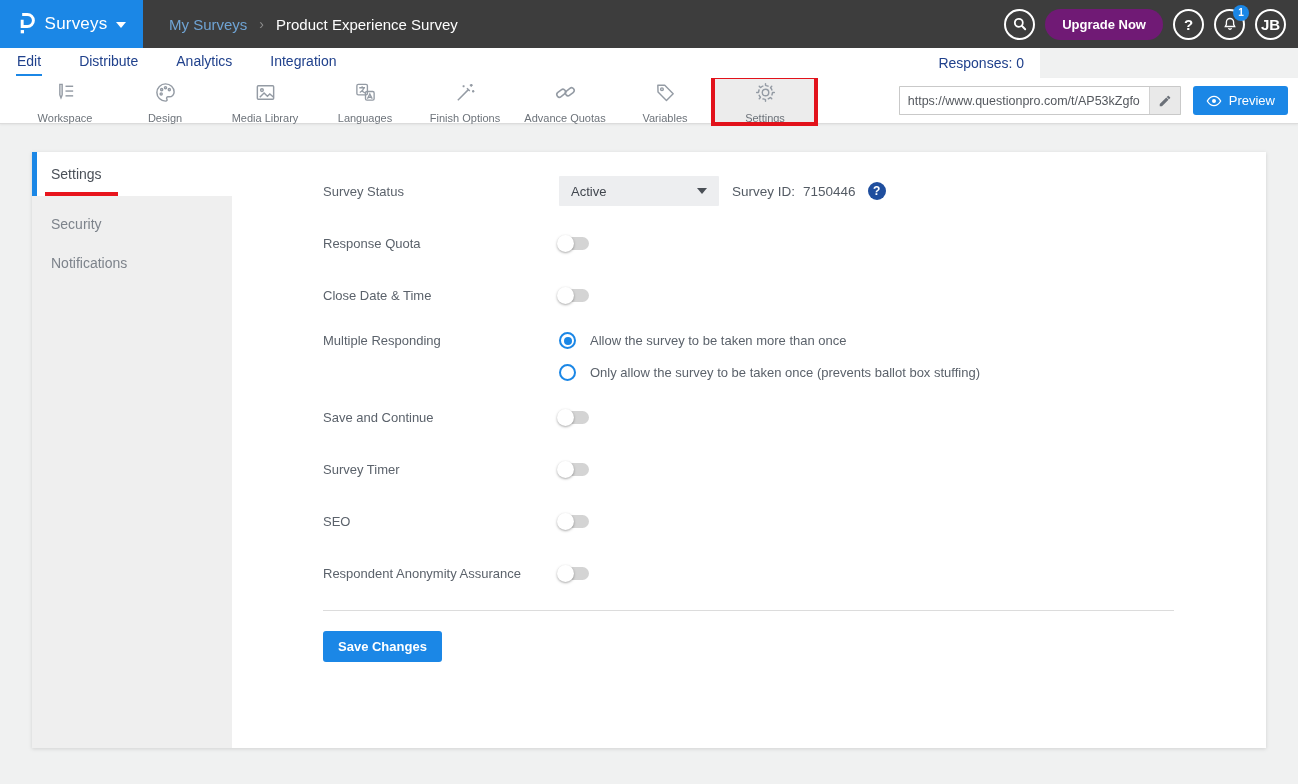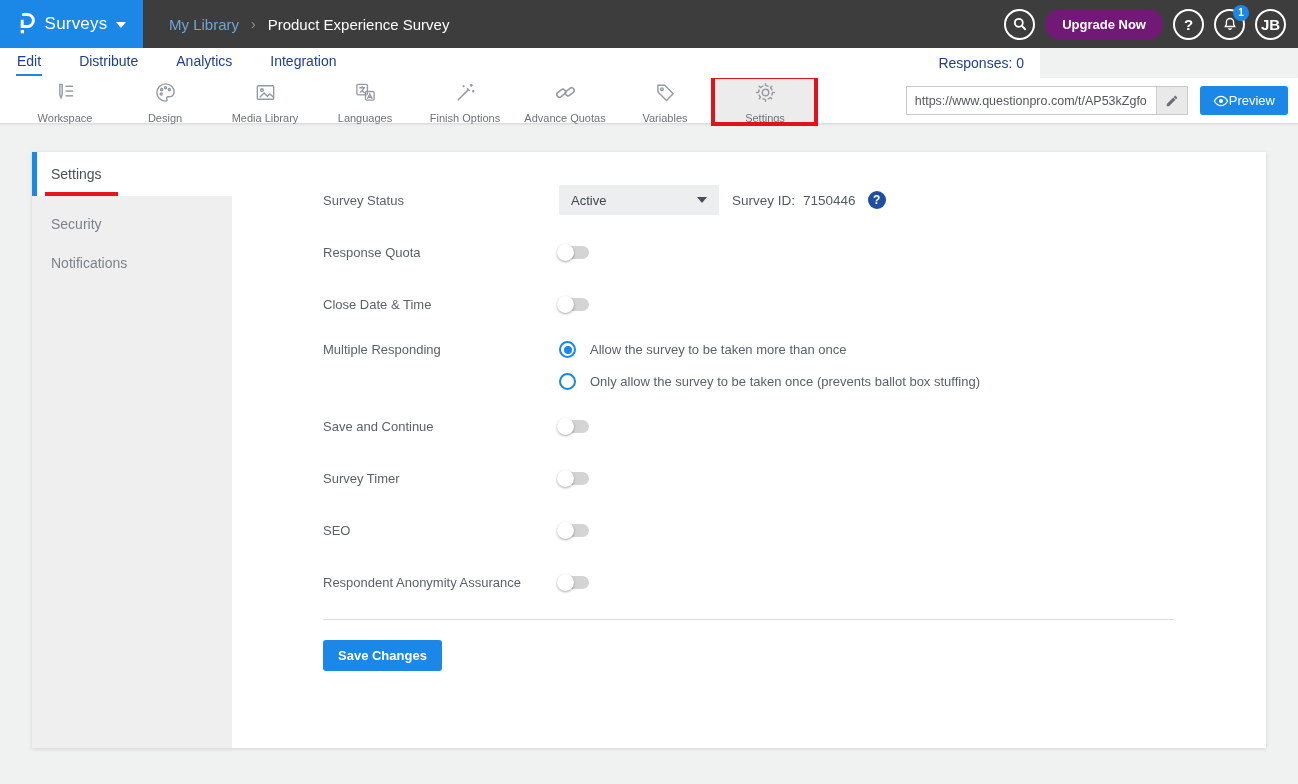--- a/index.html
+++ b/index.html
@@ -86,21 +86,21 @@
   .url-input {
     flex:1; border:none; outline:none; height:100%; padding:0 8px;
     font-size:12.5px; color:#55595f; font-family:"Liberation Sans", sans-serif; min-width:0;
   }
   .url-edit {
     width:31px; height:100%; background:#e9e9e9; border-left:1px solid #d2d2d2;
     display:flex; align-items:center; justify-content:center; cursor:pointer; flex:none;
   }
   .preview-btn {
     height:29px; background:#1b87e6; color:#fff; border:none; border-radius:3px;
-    padding:0 13px; font-size:13px; display:flex; align-items:center; cursor:pointer;
+    padding:0 13px; font-size:13px; display:flex; align-items:center; gap:7px; cursor:pointer;
     font-family:"Liberation Sans", sans-serif;
   }
 
   
   .card {
     position:absolute; left:32px; top:152px; width:1234px; height:596px; background:#fff;
     box-shadow:0 1px 4px rgba(0,0,0,0.13);
   }
 
   
@@ -115,21 +115,21 @@
   }
   .sidebar-rest {
     position:absolute; top:44px; bottom:0; left:0; width:200px; background:#efefef; padding-top:8px;
   }
   .sidebar-item {
     height:39px; display:flex; align-items:center; padding-left:19px;
     font-size:14px; color:#7d838b; cursor:pointer;
   }
 
   
-  .main { position:absolute; left:291px; top:0; right:0; bottom:0; padding-top:33px; }
+  .main { position:absolute; left:291px; top:0; right:0; bottom:0; padding-top:24px; }
   .row { display:flex; align-items:center; min-height:30px; margin-bottom:22px; }
   .row-label { width:236px; font-size:13px; color:#5b626b; flex:none; }
   .row.radios { align-items:flex-start; margin-bottom:21px; }
   .row.radios .row-label { padding-top:1px; }
 
   .dropdown {
     width:160px; height:30px; background:#edeef0; display:flex; align-items:center;
     justify-content:space-between; padding:0 12px; font-size:13px; color:#41464e; cursor:pointer;
     border-radius:1px;
   }
@@ -177,21 +177,21 @@
     <span class="logo-glyph">
       <svg width="19" height="24" viewBox="0 0 22 26">
         <path d="M6 2 H12 A7 7 0 0 1 12 16 H6 V8" fill="none" stroke="#fff" stroke-width="3.4"></path>
         <rect x="4.3" y="20" width="3.8" height="3.8" fill="#fff"></rect>
       </svg>
     </span>
     <span class="logo-product">Surveys</span>
     <span class="caret-down"></span>
   </div>
   <div class="breadcrumb">
-    <span class="crumb-parent">My Library</span>
+    <span class="crumb-parent">My Surveys</span>
     <span class="crumb-sep">›</span>
     <span class="crumb-current">Product Experience Survey</span>
   </div>
   <div class="header-right">
     <div class="hicon">
       <svg width="16" height="16" viewBox="0 0 20 20">
         <circle cx="8.5" cy="8.5" r="5" fill="none" stroke="#fff" stroke-width="2.2"></circle>
         <line x1="12.5" y1="12.5" x2="16.5" y2="16.5" stroke="#fff" stroke-width="2.4" stroke-linecap="round"></line>
       </svg>
     </div>

